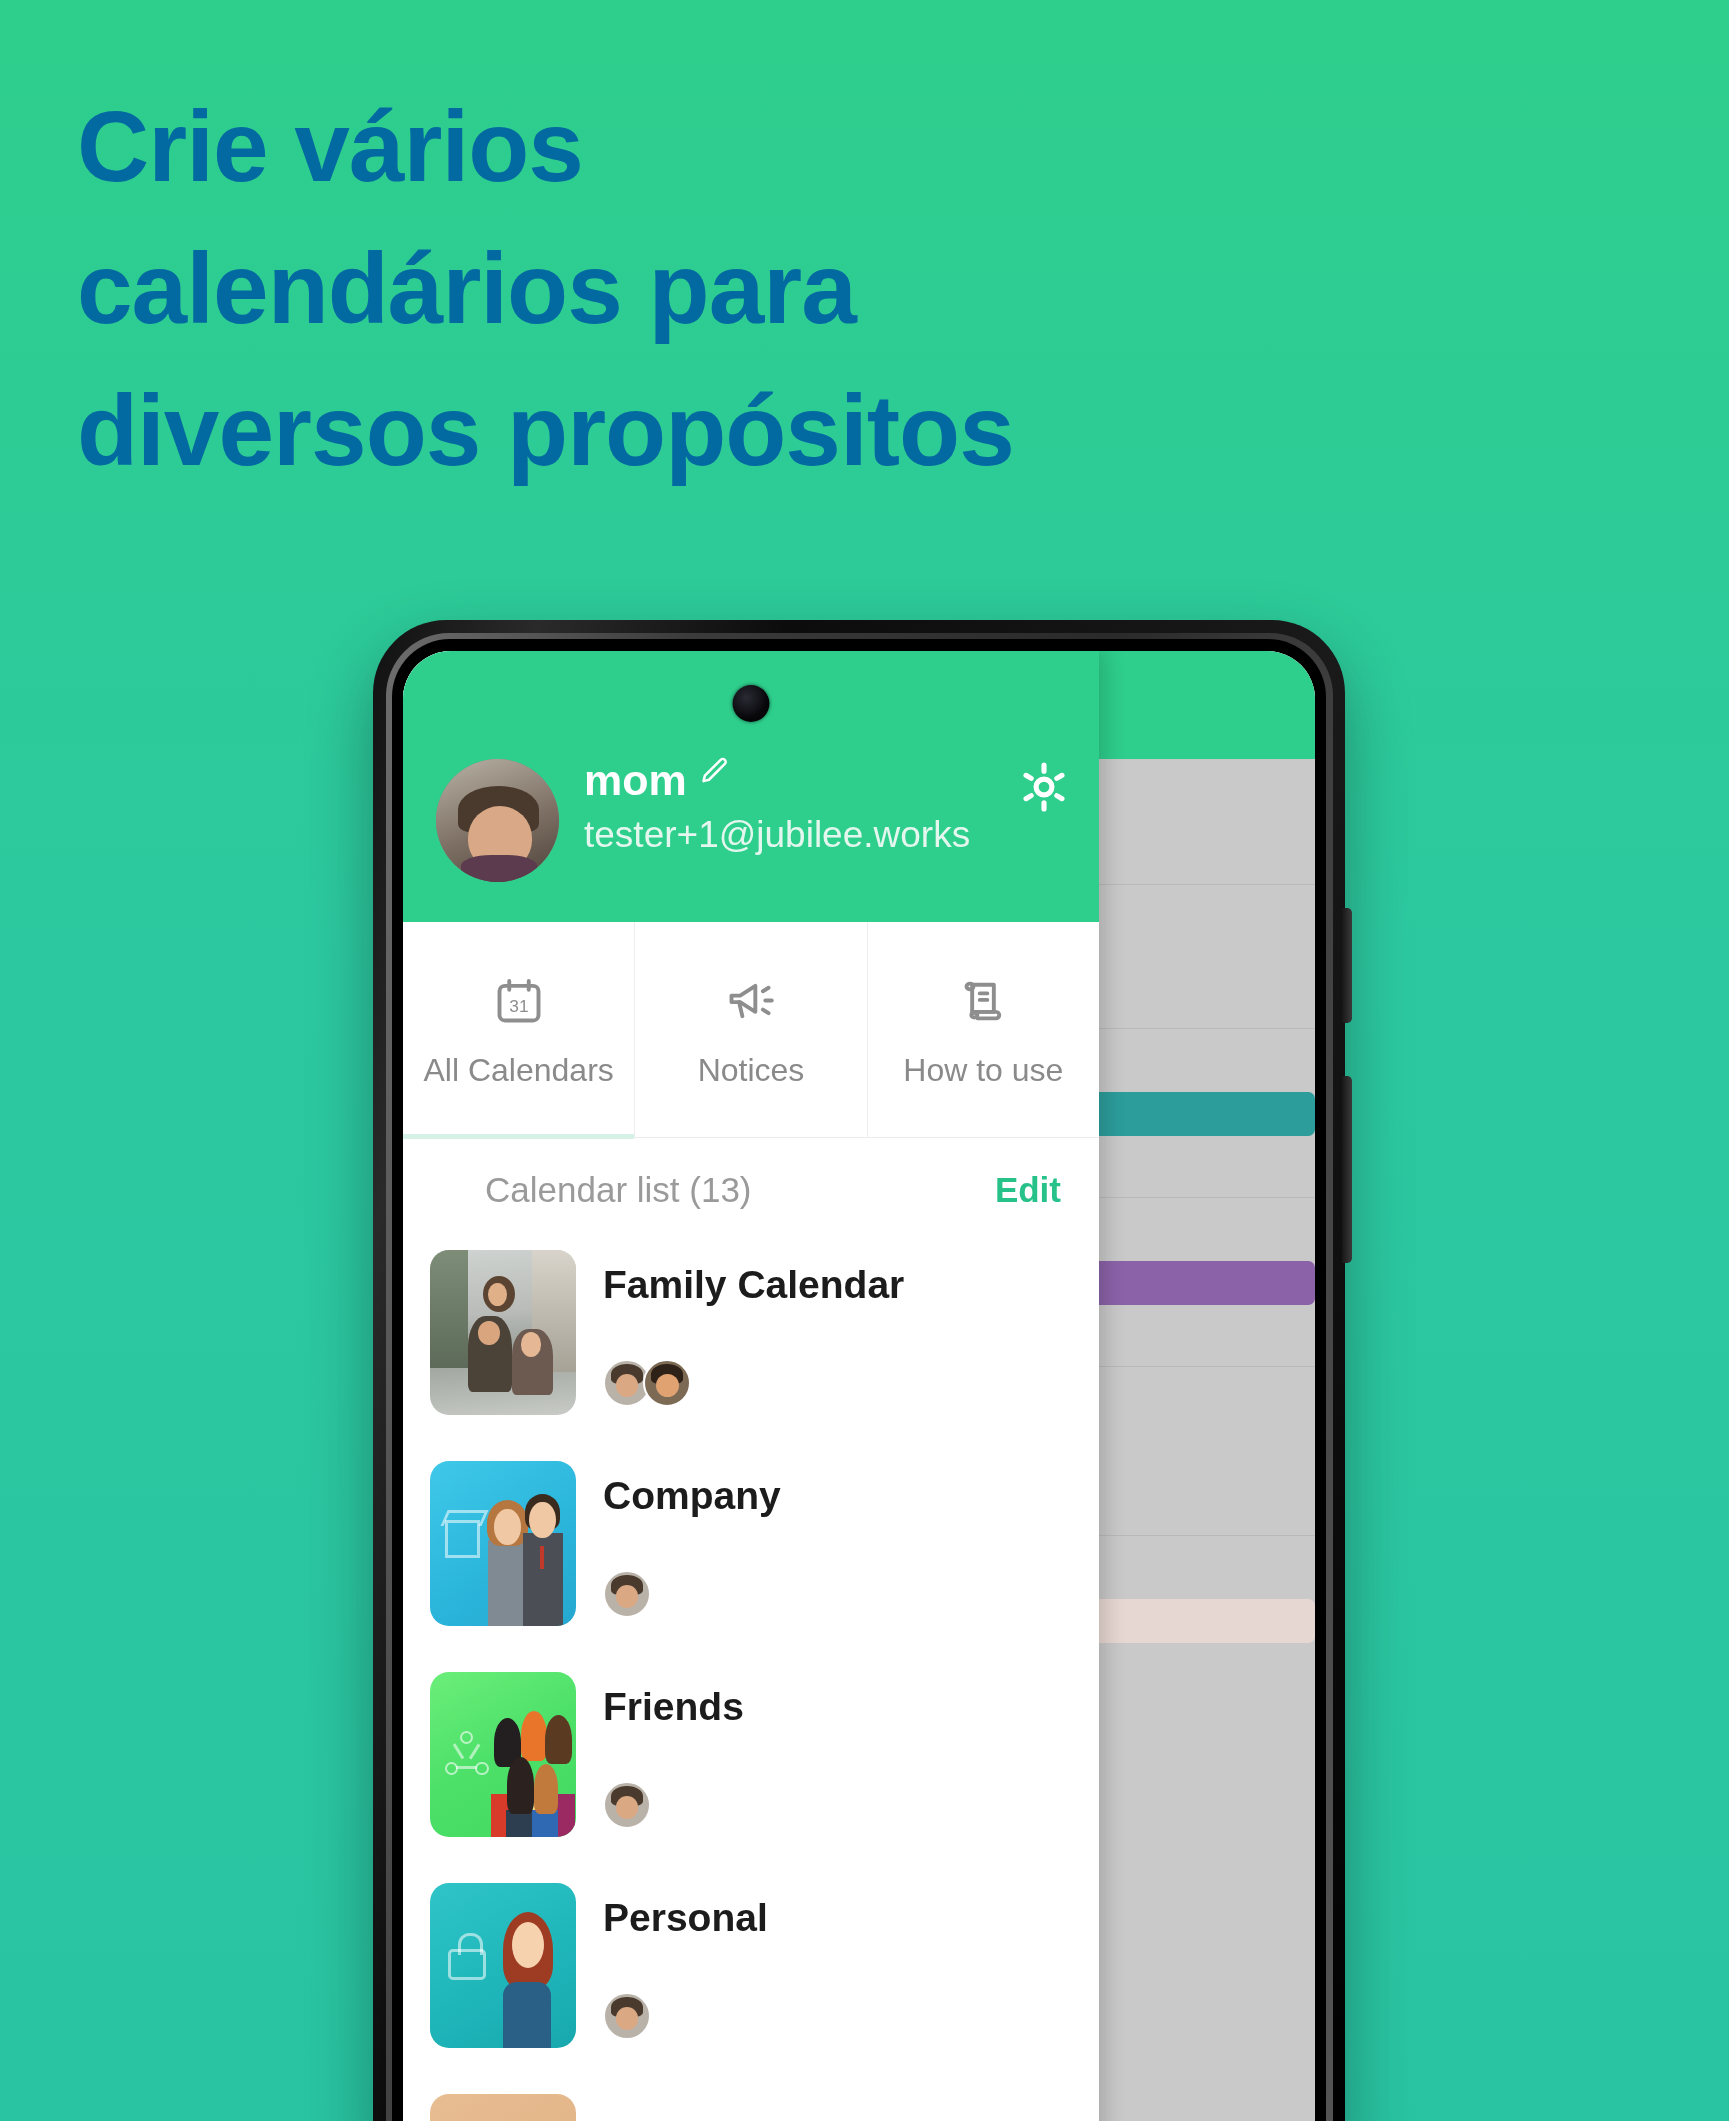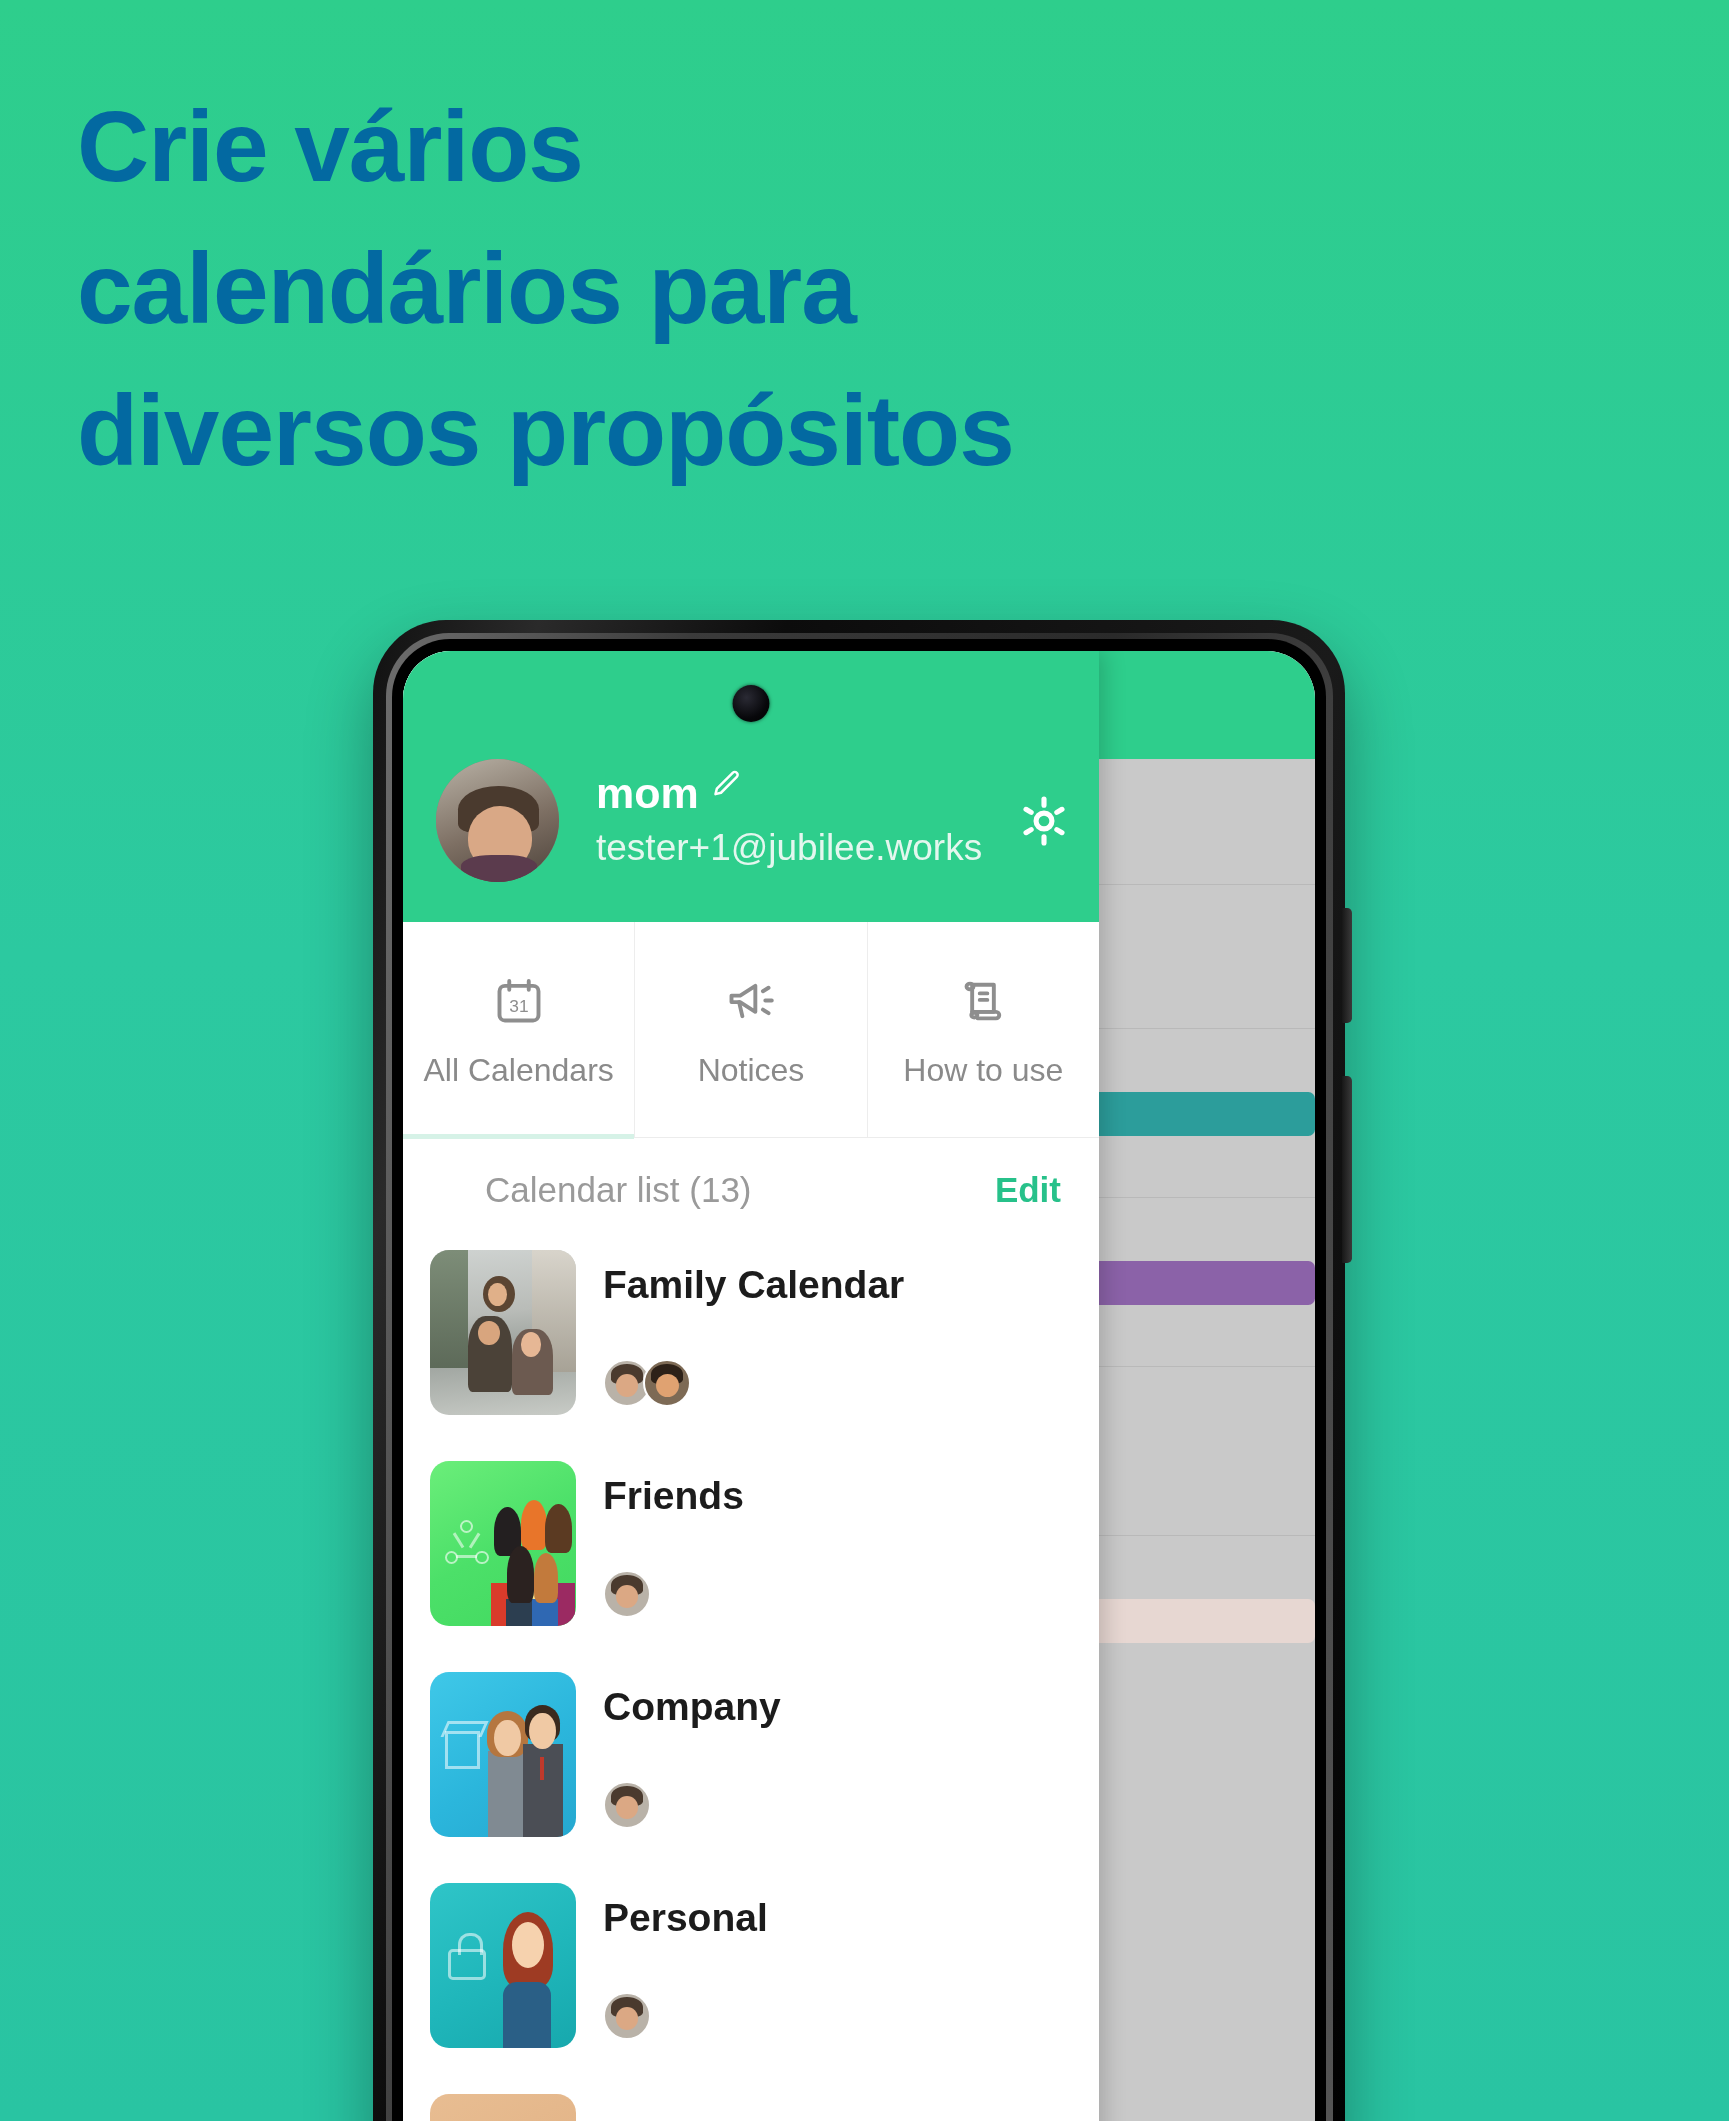--- a/index.html
+++ b/index.html
@@ -148,22 +148,21 @@
     transform:translateX(-50%);
     width:37px; height:37px;
     border-radius:50%;
     background:radial-gradient(circle at 38% 34%, #2a2a34 0%, #07070a 62%, #000 100%);
     box-shadow:0 0 3.8px rgba(0,0,0,.6);
   }
   .profile-row {
     position:absolute;
     left:33px; right:27px; top:108px;
     display:flex;
-    align-items:center;
-    gap:12px;
+    align-items:flex-start;
   }
   .avatar-lg {
     width:123px; height:123px;
     border-radius:50%;
     flex:0 0 auto;
     overflow:hidden;
     background:#8b7f74;
     position:relative;
   }
   .avatar-lg .sky { position:absolute; inset:0; background:linear-gradient(160deg,#b9b2a6,#7d6f63 55%,#4c423a); }
@@ -510,20 +509,42 @@
                 </div>
               <div class="member" style="background:#7d6a55">
                   <div class="m-hair" style="background:#2d2118"></div>
                   <div class="m-face" style="background:#e0a271"></div>
                 </div>
             </div>
           </div>
         </div>
 
         <div class="cal-item">
+          <div class="thumb th-company">
+            <div class="cube"></div>
+            <div class="pw-body"></div>
+              <div class="pw-hair"></div>
+              <div class="pw-face"></div>
+            <div class="pm-body"></div>
+              <div class="pm-hair"></div>
+              <div class="pm-face"></div>
+              <div class="tie"></div>
+          </div>
+          <div class="ci-body">
+            <div class="ci-name">Company</div>
+            <div class="members">
+              <div class="member">
+                  <div class="m-hair"></div>
+                  <div class="m-face"></div>
+                </div>
+            </div>
+          </div>
+        </div>
+
+        <div class="cal-item">
           <div class="thumb th-friends">
             <div class="net">
               <i class="n1"></i>
                 <i class="n2"></i>
                 <i class="n3"></i>
               <b class="e1"></b>
                 <b class="e2"></b>
                 <b class="e3"></b>
             </div>
             <div class="bod b1"></div>
@@ -542,42 +563,20 @@
             <div class="members">
               <div class="member">
                   <div class="m-hair"></div>
                   <div class="m-face"></div>
                 </div>
             </div>
           </div>
         </div>
 
         <div class="cal-item">
-          <div class="thumb th-company">
-            <div class="cube"></div>
-            <div class="pw-body"></div>
-              <div class="pw-hair"></div>
-              <div class="pw-face"></div>
-            <div class="pm-body"></div>
-              <div class="pm-hair"></div>
-              <div class="pm-face"></div>
-              <div class="tie"></div>
-          </div>
-          <div class="ci-body">
-            <div class="ci-name">Company</div>
-            <div class="members">
-              <div class="member">
-                  <div class="m-hair"></div>
-                  <div class="m-face"></div>
-                </div>
-            </div>
-          </div>
-        </div>
-
-        <div class="cal-item">
           <div class="thumb th-personal">
             <div class="lock"></div>
             <div class="w-hair"></div>
               <div class="w-face"></div>
               <div class="w-body"></div>
           </div>
           <div class="ci-body">
             <div class="ci-name">Personal</div>
             <div class="members">
               <div class="member">

